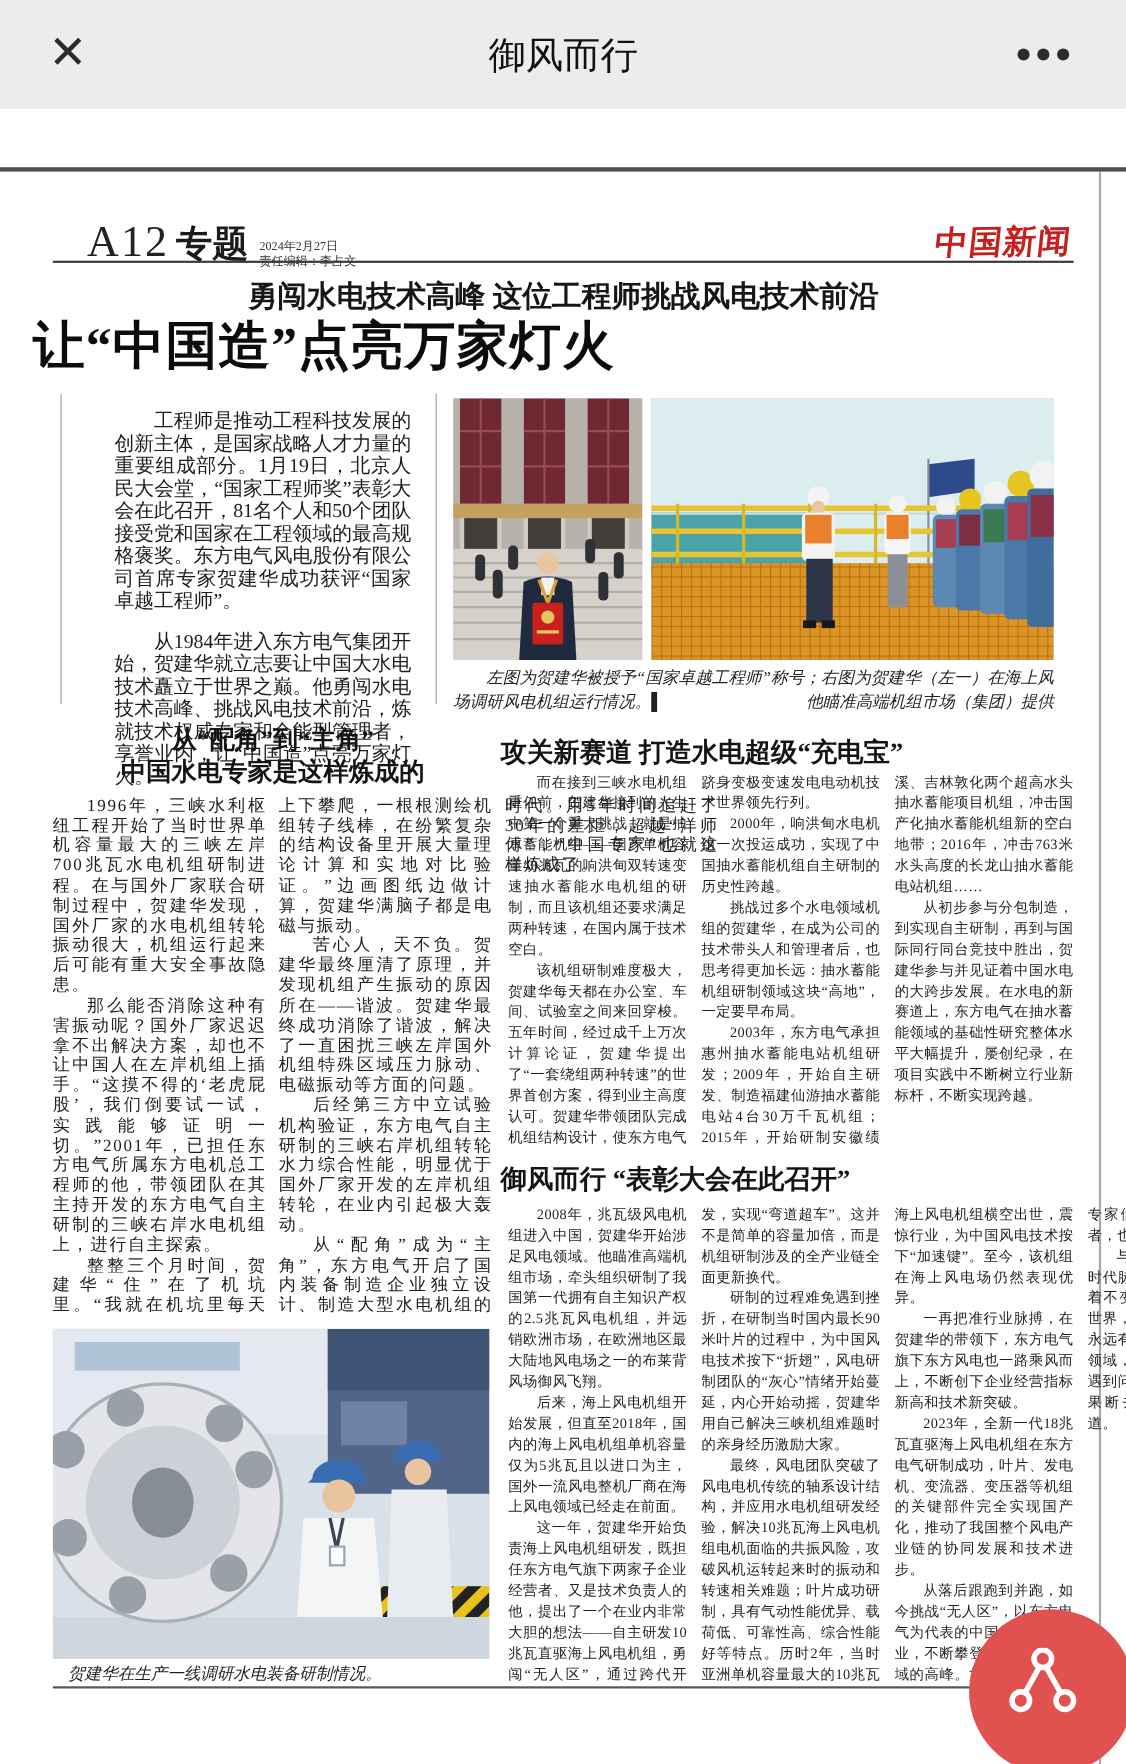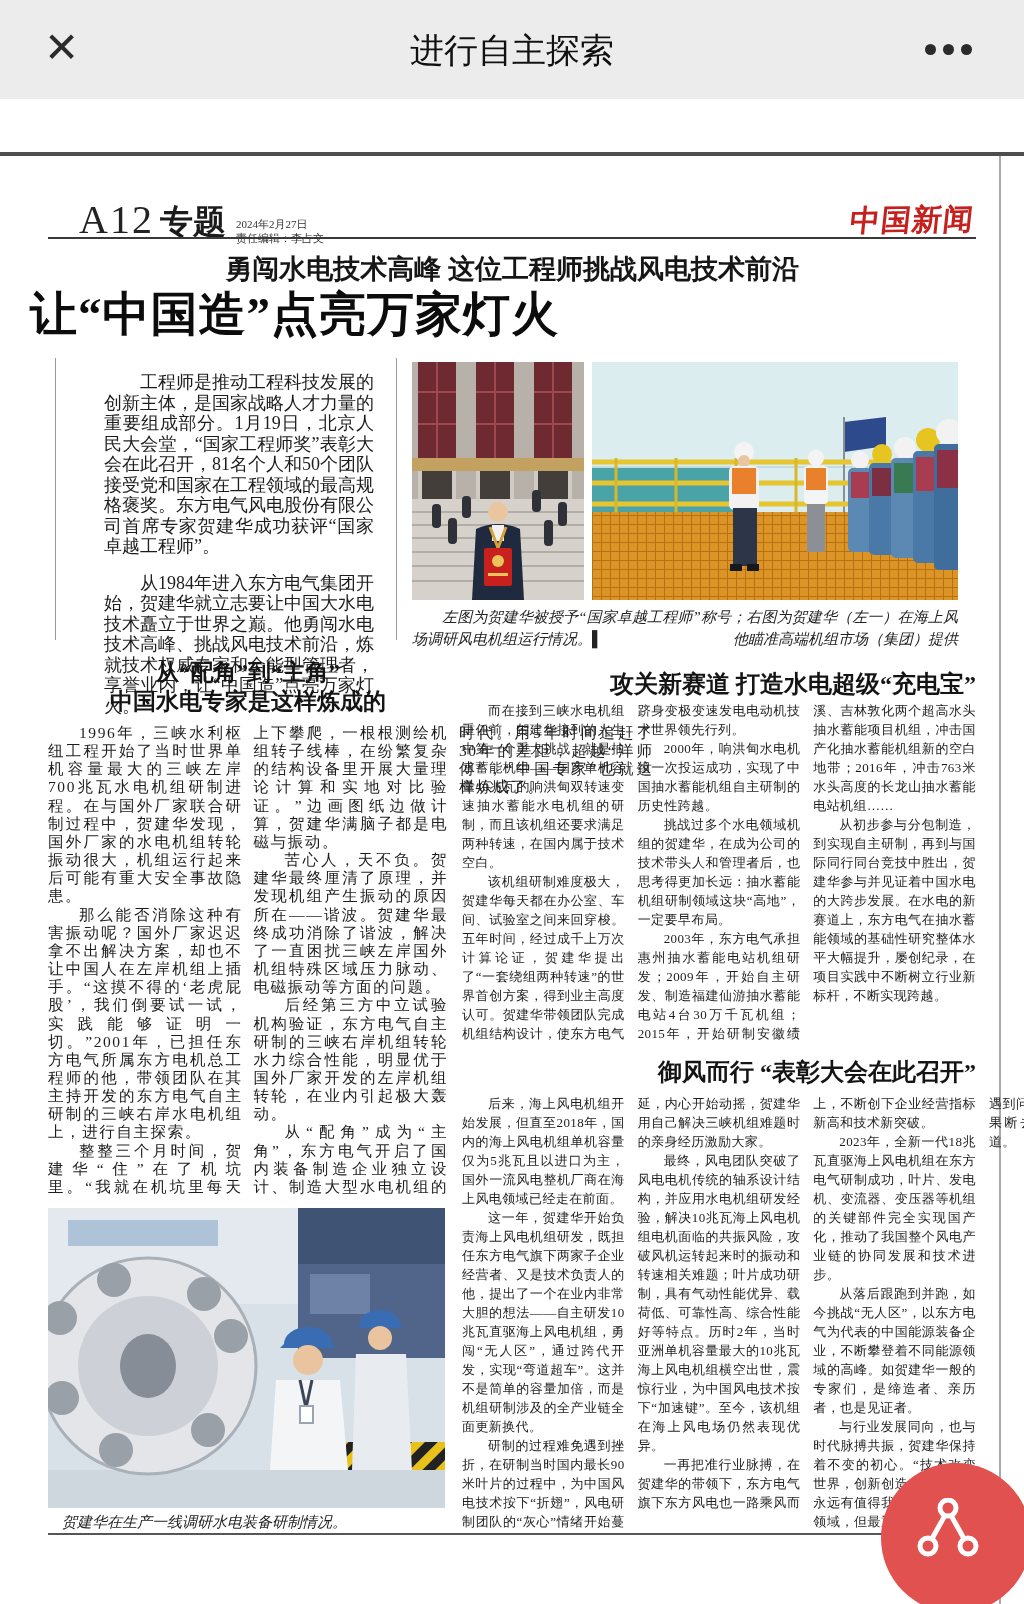--- a/index.html
+++ b/index.html
@@ -40,21 +40,21 @@
   
   .ph{position:absolute;overflow:hidden;background:#ddd;}
   .ph svg{display:block;}
   .cap{font-size:15px;line-height:22px;color:#222;font-style:italic;}
   .capmain{position:absolute;left:412px;top:606px;width:546px;text-indent:2em;text-align:justify;}
   .capcredit{position:absolute;left:412px;top:628px;width:546px;text-align:right;}
   .capbottom{position:absolute;left:62px;top:1511px;width:390px;}
 
   
   .h-left{position:absolute;left:48px;width:400px;text-align:center;font-size:23px;font-weight:700;color:#141414;line-height:29px;font-family:Liberation Serif, serif;}
-  .h-right{position:absolute;left:455px;width:521px;text-align:right;font-size:24px;font-weight:700;color:#141414;}
+  .h-right{position:absolute;left:455px;width:521px;text-align:left;font-size:24px;font-weight:700;color:#141414;}
 
   
   .cols{position:absolute;text-align:justify;color:#1d1d1d;}
   .cols p{margin:0;text-indent:2em;}
   .lcols{left:48px;top:724px;width:400px;height:482px;column-count:2;column-gap:11px;
          font-size:15.5px;line-height:18.15px;letter-spacing:1.6px;}
   .rcols1{left:462px;top:701px;width:514px;height:352px;column-count:3;column-gap:13px;
           font-size:13px;line-height:19px;letter-spacing:0.4px;}
   .rcols2{left:462px;top:1094px;width:514px;height:440px;column-count:3;column-gap:13px;
           font-size:13px;line-height:19px;letter-spacing:0.4px;}
@@ -65,21 +65,21 @@
   .share{position:absolute;left:881px;top:1463px;width:150px;height:150px;border-radius:50%;background:#e0514f;}
   .shareicon{position:absolute;left:916px;top:1498px;}
 </style>
 </head>
 <body>
 
 <div id="canvas">
 
   <div class="appbar">
     <div class="close">✕</div>
-    <div class="apptitle">进行自主探索</div>
+    <div class="apptitle">御风而行</div>
     <div class="more">
         <i></i>
         <i></i>
         <i></i>
       </div>
   </div>
   <div class="band"></div>
   <div class="toprule"></div>
   <div class="pageedge-r"></div>
 
@@ -298,20 +298,21 @@
       <p>该机组研制难度极大，贺建华每天都在办公室、车间、试验室之间来回穿梭。五年时间，经过成千上万次计算论证，贺建华提出了“一套绕组两种转速”的世界首创方案，得到业主高度认可。贺建华带领团队完成机组结构设计，使东方电气跻身变极变速发电电动机技术世界领先行列。</p>
       <p>2000年，响洪甸水电机组一次投运成功，实现了中国抽水蓄能机组自主研制的历史性跨越。</p>
       <p>挑战过多个水电领域机组的贺建华，在成为公司的技术带头人和管理者后，也思考得更加长远：抽水蓄能机组研制领域这块“高地”，一定要早布局。</p>
       <p>2003年，东方电气承担惠州抽水蓄能电站机组研发；2009年，开始自主研发、制造福建仙游抽水蓄能电站4台30万千瓦机组；2015年，开始研制安徽绩溪、吉林敦化两个超高水头抽水蓄能项目机组，冲击国产化抽水蓄能机组新的空白地带；2016年，冲击763米水头高度的长龙山抽水蓄能电站机组……</p>
       <p>从初步参与分包制造，到实现自主研制，再到与国际同行同台竞技中胜出，贺建华参与并见证着中国水电的大跨步发展。在水电的新赛道上，东方电气在抽水蓄能领域的基础性研究整体水平大幅提升，屡创纪录，在项目实践中不断树立行业新标杆，不断实现跨越。</p>
     </div>
 
   <div class="h-right" style="top:1056px;">御风而行 “表彰大会在此召开”</div>
   <div class="cols rcols2">
     <div>
+        <p>2008年，兆瓦级风电机组进入中国，贺建华开始涉足风电领域。他瞄准高端机组市场，牵头组织研制了我国第一代拥有自主知识产权的2.5兆瓦风电机组，并远销欧洲市场，在欧洲地区最大陆地风电场之一的布莱背风场御风飞翔。</p>
         <p>后来，海上风电机组开始发展，但直至2018年，国内的海上风电机组单机容量仅为5兆瓦且以进口为主，国外一流风电整机厂商在海上风电领域已经走在前面。</p>
         <p>这一年，贺建华开始负责海上风电机组研发，既担任东方电气旗下两家子企业经营者、又是技术负责人的他，提出了一个在业内非常大胆的想法——自主研发10兆瓦直驱海上风电机组，勇闯“无人区”，通过跨代开发，实现“弯道超车”。这并不是简单的容量加倍，而是机组研制涉及的全产业链全面更新换代。</p>
         <p>研制的过程难免遇到挫折，在研制当时国内最长90米叶片的过程中，为中国风电技术按下“折翅”，风电研制团队的“灰心”情绪开始蔓延，内心开始动摇，贺建华用自己解决三峡机组难题时的亲身经历激励大家。</p>
         <p>最终，风电团队突破了风电电机传统的轴系设计结构，并应用水电机组研发经验，解决10兆瓦海上风电机组电机面临的共振风险，攻破风机运转起来时的振动和转速相关难题；叶片成功研制，具有气动性能优异、载荷低、可靠性高、综合性能好等特点。历时2年，当时亚洲单机容量最大的10兆瓦海上风电机组横空出世，震惊行业，为中国风电技术按下“加速键”。至今，该机组在海上风电场仍然表现优异。</p>
         <p>一再把准行业脉搏，在贺建华的带领下，东方电气旗下东方风电也一路乘风而上，不断创下企业经营指标新高和技术新突破。</p>
         <p>2023年，全新一代18兆瓦直驱海上风电机组在东方电气研制成功，叶片、发电机、变流器、变压器等机组的关键部件完全实现国产化，推动了我国整个风电产业链的协同发展和技术进步。</p>
         <p>从落后跟跑到并跑，如今挑战“无人区”，以东方电气为代表的中国能源装备企业，不断攀登着不同能源领域的高峰。如贺建华一般的专家们，是缔造者、亲历者，也是见证者。</p>
         <p>与行业发展同向，也与时代脉搏共振，贺建华保持着不变的初心。“技术改变世界，创新创造未来。未来永远有值得我们探索的未知领域，但最重要的是，即使遇到问题，找到原因，然后果断去解决！”贺建华说道。</p>
       </div>
     <p class="byline" style="text-indent:0;">高舒琨 韩金雨/文</p>

